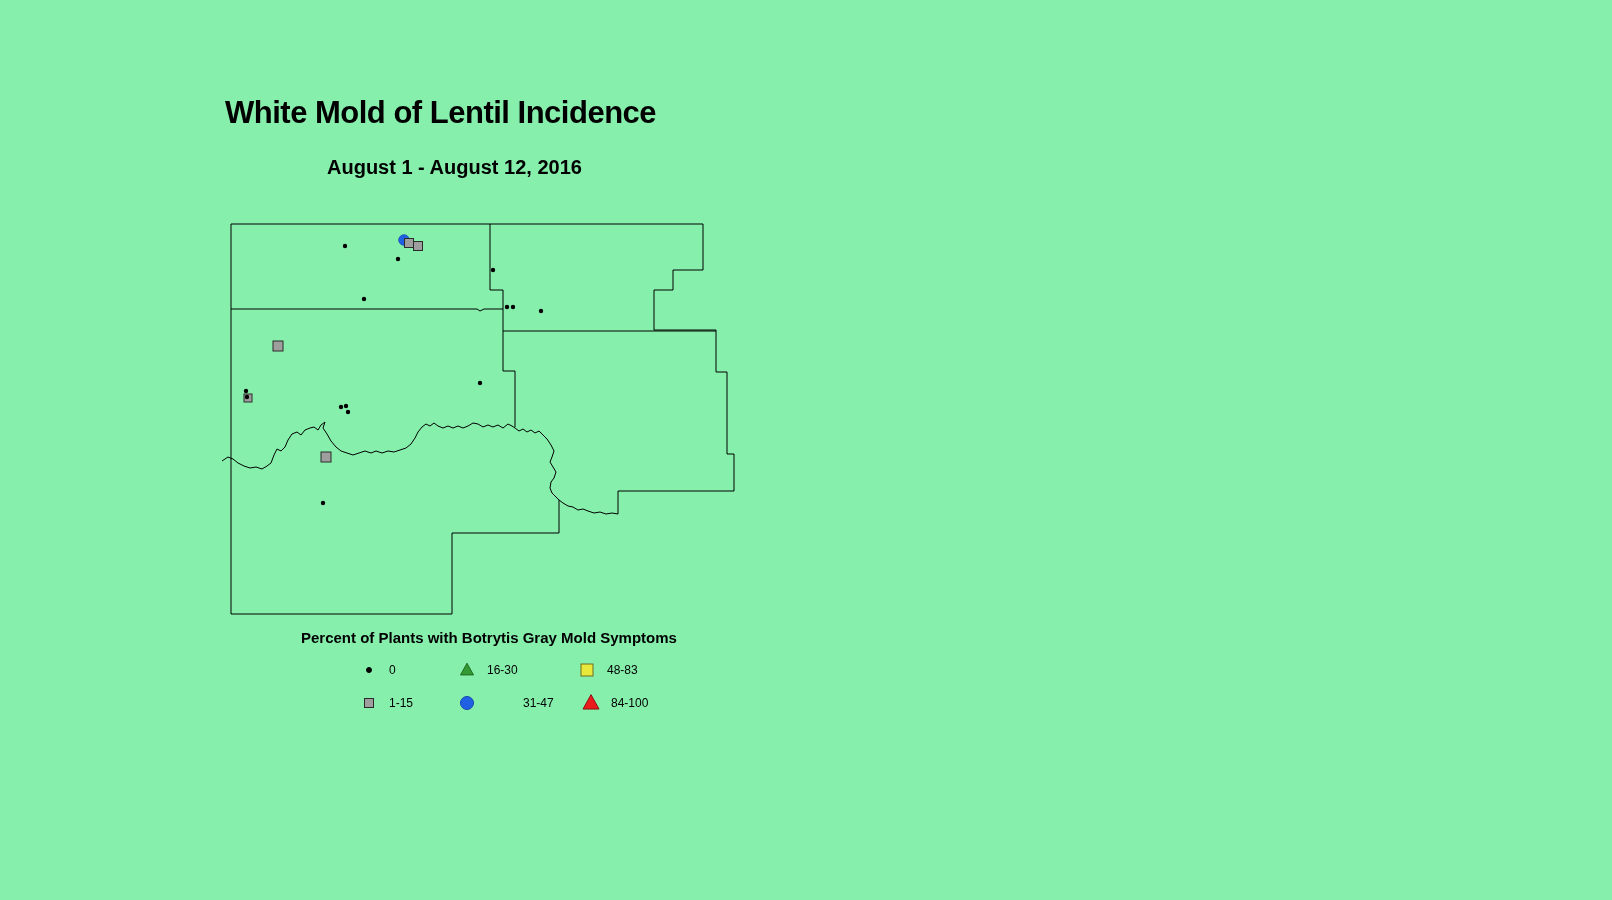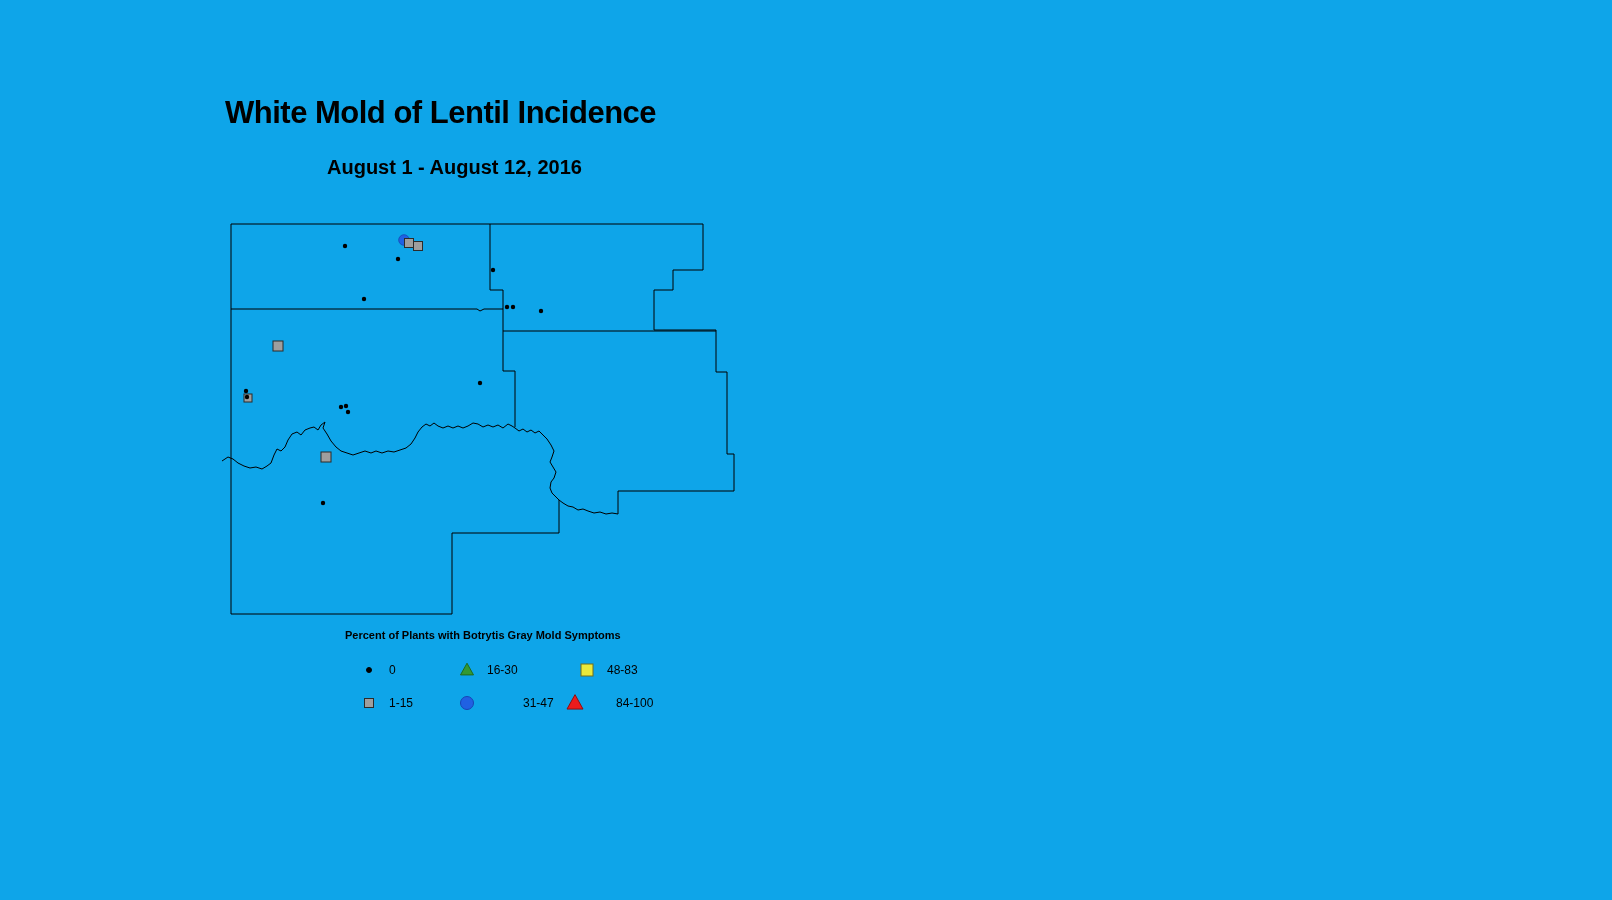--- a/index.html
+++ b/index.html
@@ -1,35 +1,35 @@
 <!DOCTYPE html>
 <html><head>
 <meta charset="utf-8">
 <style>
   html,body{margin:0;padding:0;background:#ffffff;}
   .page{
     position:relative;
     width:1612px;height:900px;
-    background:#0ea5e9;
+    background:#86efac;
     font-family:"Liberation Sans", sans-serif;
     overflow:hidden;
   }
   .page-title{
     position:absolute;left:225px;top:95px;
     font-size:31px;font-weight:bold;color:#000;
     letter-spacing:-0.5px;white-space:nowrap;
   }
   .page-subtitle{
     position:absolute;left:327px;top:156px;
     font-size:20px;font-weight:bold;color:#000;white-space:nowrap;
   }
   #map-svg{position:absolute;left:0;top:0;}
   .legend-title{
     position:absolute;left:301px;top:629px;
-    font-size:11px;font-weight:bold;color:#000;white-space:nowrap;margin-left:44px;
+    font-size:15px;font-weight:bold;color:#000;white-space:nowrap;
   }
   .legend-item{
     position:absolute;display:flex;align-items:center;height:18px;
   }
   .legend-item .sym{width:18px;height:18px;flex:0 0 18px;}
   .legend-item .lab{
     font-size:12px;color:#000;margin-left:11px;white-space:nowrap;
   }
 </style>
 </head>
@@ -99,21 +99,21 @@
           <circle cx="9" cy="9" r="6.5" fill="#2061E3" stroke="#1745B5" stroke-width="1"></circle>
         </svg>
         <span class="lab">31-47</span>
       </div>
       <div class="legend-item" style="left: 578px; top: 661px;">
         <svg viewBox="0 0 18 18" class="sym">
           <rect x="3" y="3" width="12" height="12" fill="#E9E93B" stroke="#6E6E1E" stroke-width="1"></rect>
         </svg>
         <span class="lab">48-83</span>
       </div>
-      <div class="legend-item" style="left: 566px; top: 694px; gap: 21px;">
+      <div class="legend-item" style="left: 582px; top: 694px;">
         <svg viewBox="0 0 18 18" class="sym">
           <polygon points="9,0.6479999999999997 1,15.048 17,15.048" fill="#EB1C1C" stroke="#8E1010" stroke-width="1"></polygon>
         </svg>
         <span class="lab">84-100</span>
       </div>
     </div>
 
 </div>
 
 </body></html>

